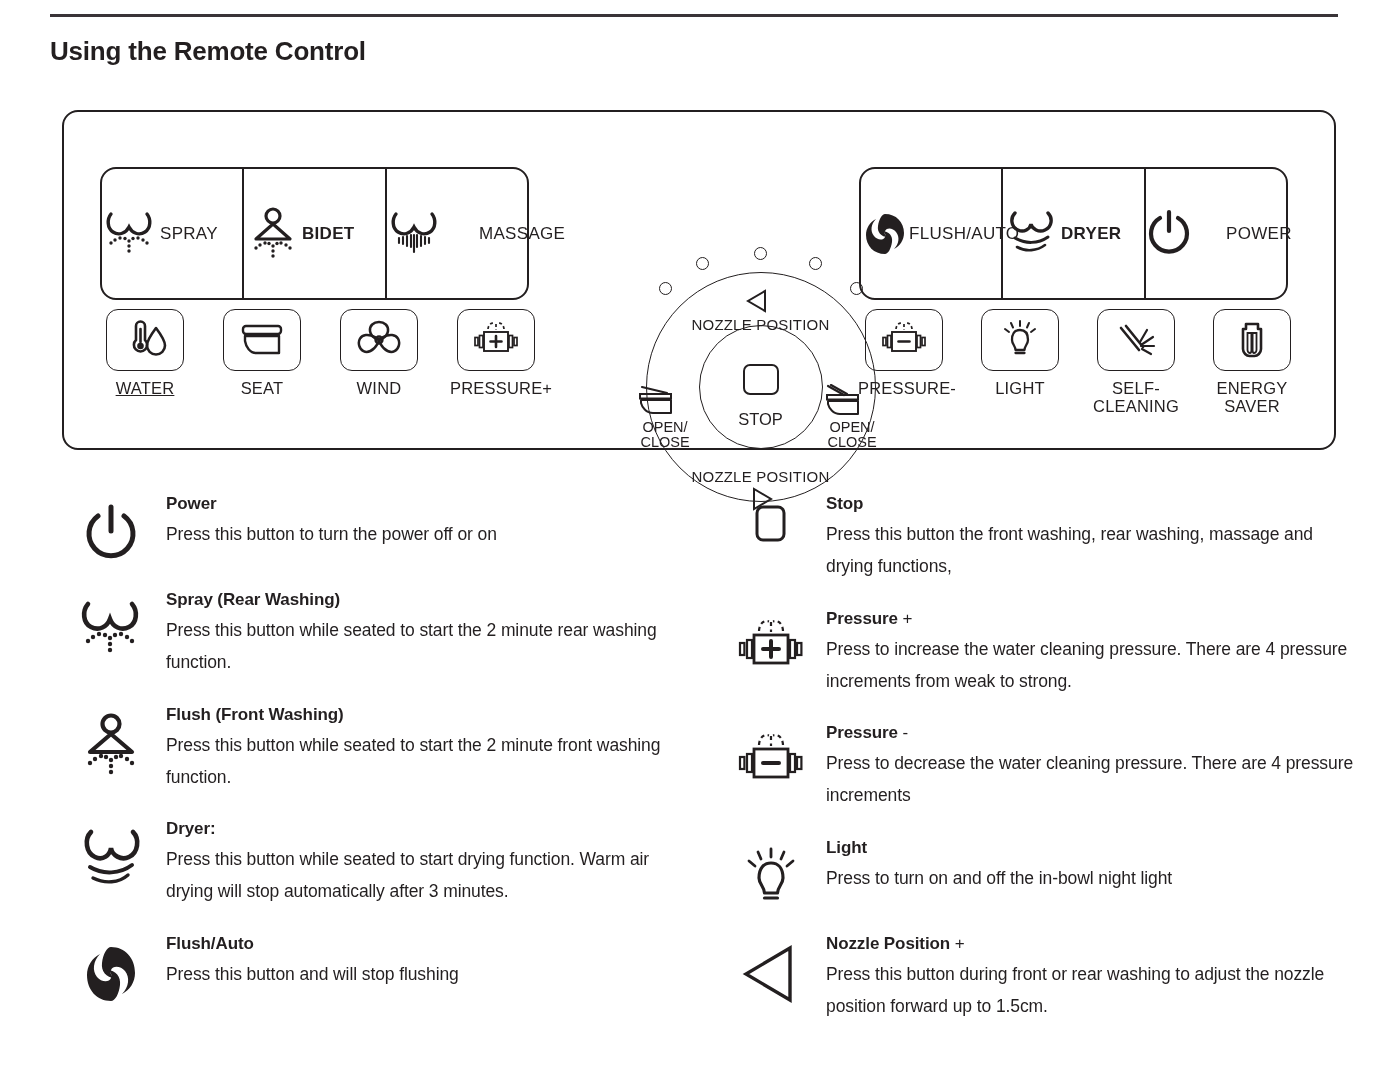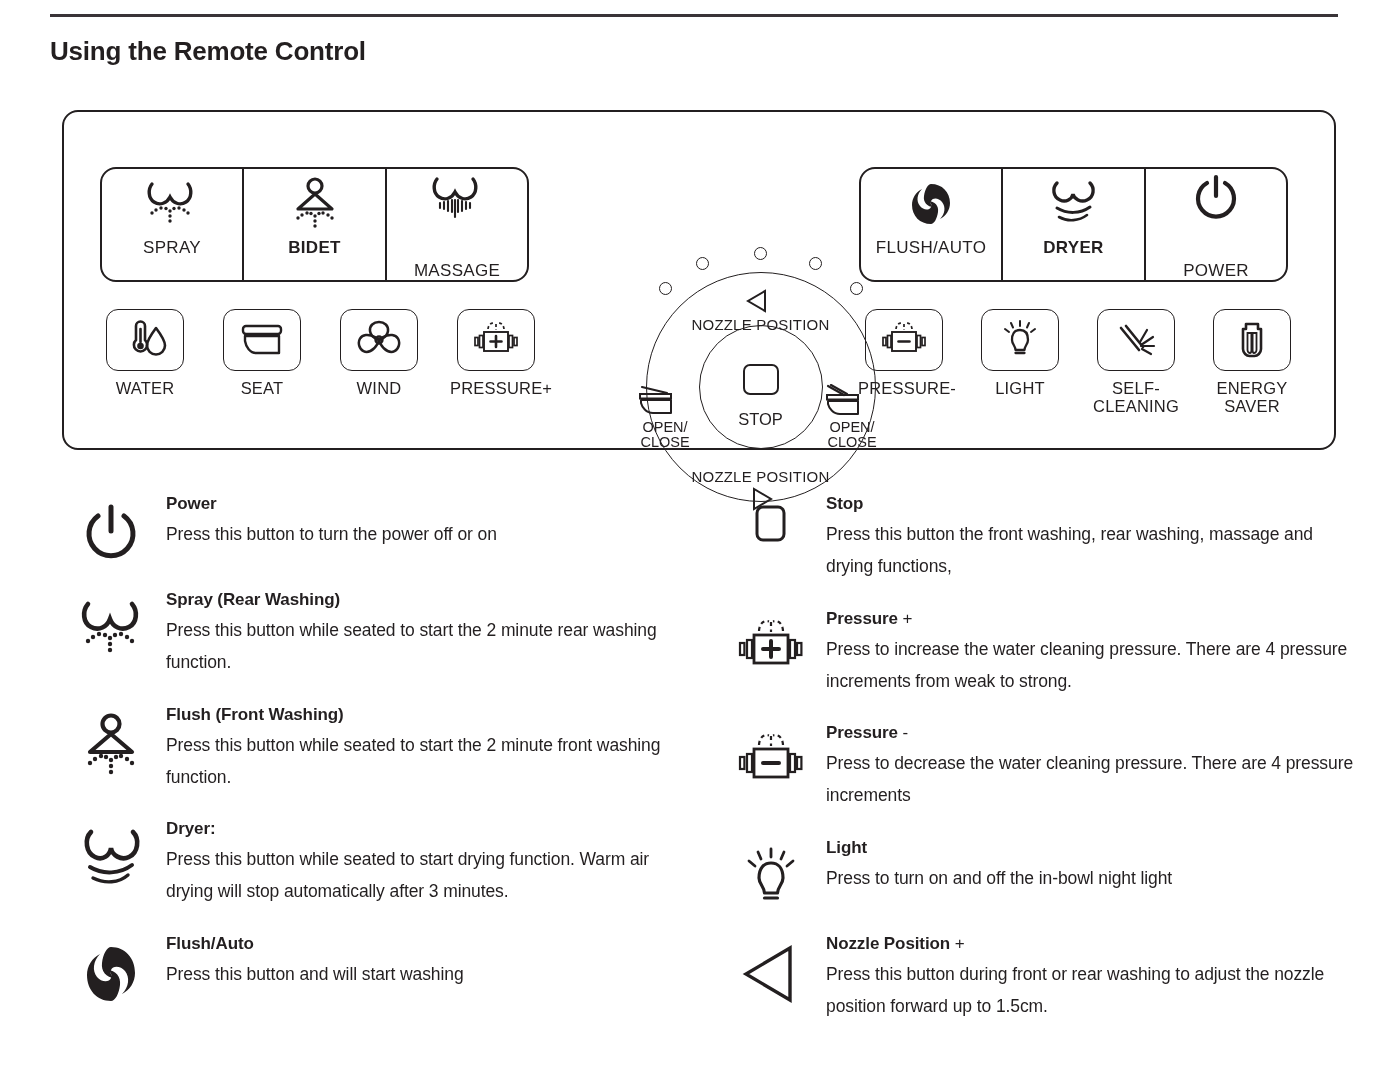--- a/index.html
+++ b/index.html
@@ -24,23 +24,23 @@
 
   
   .remote{
     position:absolute;left:62px;top:110px;width:1274px;height:340px;
     border:2px solid #231f20;border-radius:16px;box-sizing:border-box;
   }
 
   
   .bigrow{position:absolute;display:flex;}
   .bigbtn{
-    width:143px;height:115px;box-sizing:border-box;
+    width:143px;height:133px;box-sizing:border-box;
     border:2px solid #231f20;
-    display:flex;flex-direction:column;align-items:center;justify-content:flex-start;
+    display:flex;align-items:center;justify-content:flex-start;
     position:relative;
   }
   .bigrow .bigbtn:first-child{border-radius:16px 0 0 16px;border-right-width:1px;}
   .bigrow .bigbtn:nth-child(2){border-left-width:1px;border-right-width:1px;font-weight:bold;}
   .bigrow .bigbtn:last-child{border-radius:0 16px 16px 0;border-left-width:1px;gap:34px;}
   .bigbtn .glyph{height:70px;display:flex;align-items:center;justify-content:center;}
   .bigbtn .cap{
     font-size:17px;letter-spacing:0.3px;text-align:center;line-height:1.05;
   }
 
@@ -186,21 +186,21 @@
               <line x1="34" y1="28" x2="34" y2="38"></line>
               <line x1="38" y1="29" x2="38" y2="36"></line>
               <line x1="42" y1="30" x2="42" y2="35"></line>
             </g>
           </svg>
         </div>
         <div class="cap">MASSAGE</div>
       </div>
     </div>
 
-    <div class="smallcell" style="left:35px;top:197px;">
+    <div class="smallcell" style="left:35px;top:197px;text-decoration:underline;">
       <div class="smallbtn">
         <span>
         <svg width="44" height="40" viewBox="0 0 44 40">
           <path d="M13 6 a4.5 4.5 0 0 1 9 0 v14 a6.6 6.6 0 1 1 -9 0 Z" fill="none" stroke="#231f20" stroke-width="2.6"></path>
           <circle cx="17.5" cy="26" r="3.3" fill="#231f20"></circle>
           <line x1="17.5" y1="9" x2="17.5" y2="22" stroke="#231f20" stroke-width="2.6" stroke-linecap="round"></line>
           <path d="M33 8 C39 16 42 21 42 25.5 A9 9 0 0 1 24 25.5 C24 21 27 16 33 8 Z" fill="none" stroke="#231f20" stroke-width="2.6" stroke-linejoin="round"></path>
         </svg>
         </span>
       </div>
@@ -505,21 +505,21 @@
 
       <div class="item">
         <div class="icobox">
           <svg width="62" height="64" viewBox="0 0 62 64">
             <path d="M31 5 C45 5 55 16 55 31 C55 40 50 48 42 52 C49 45 50 35 45 29 C41 24 33 23 31 28 C30 31 31 35 35 36 C26 36 21 29 22 21 C23 12 27 5 31 5 Z" fill="#231f20"></path>
             <path d="M31 59 C17 59 7 48 7 33 C7 24 12 16 20 12 C13 19 12 29 17 35 C21 40 29 41 31 36 C32 33 31 29 27 28 C36 28 41 35 40 43 C39 52 35 59 31 59 Z" fill="#231f20"></path>
           </svg>
         </div>
         <div class="body">
           <h4><span>Flush/Auto</span><span class="plain"></span></h4>
-          <p>Press this button and will start washing</p>
+          <p>Press this button and will stop flushing</p>
         </div>
       </div>
 
     </div>
 
     <div class="col right">
 
       <div class="item">
         <div class="icobox">
           <svg width="46" height="48" viewBox="0 0 46 48">

